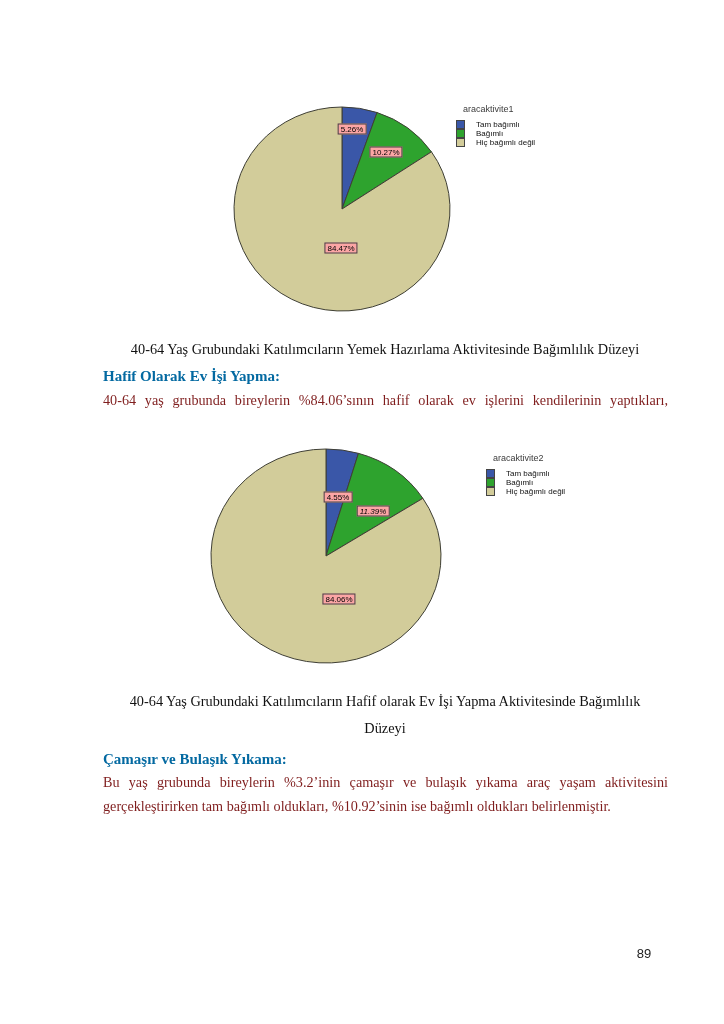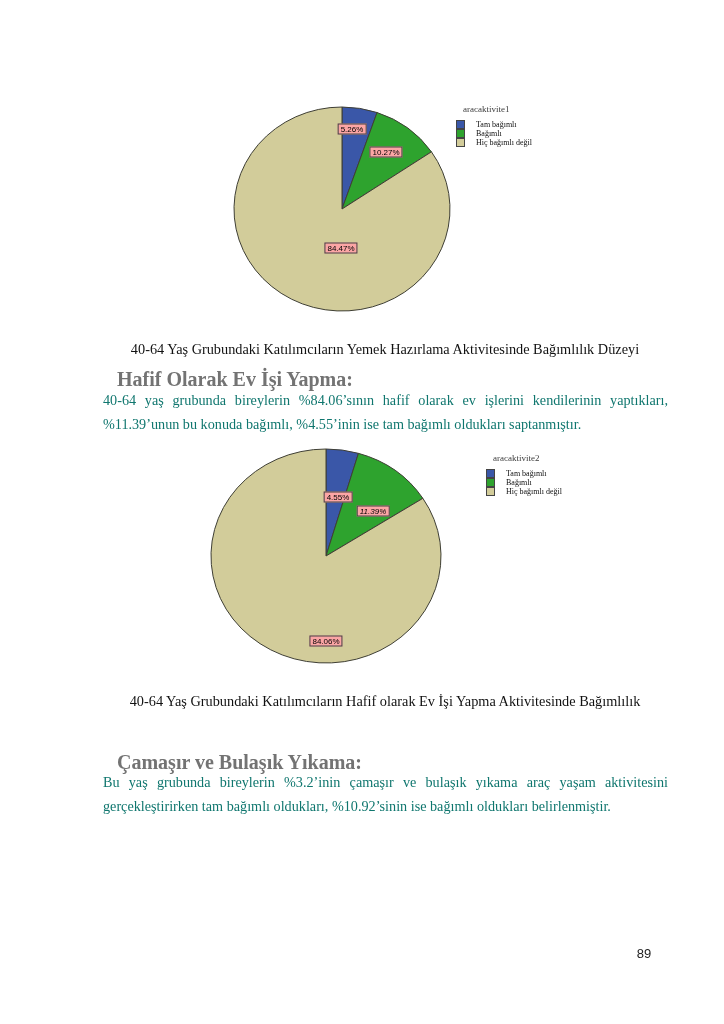--- a/index.html
+++ b/index.html
@@ -20,21 +20,21 @@
     transform: translate(-50%, -50%);
     background: #fca5a5;
     border: 1px solid #444;
     color: #000;
     font-family: "Liberation Sans", sans-serif;
     font-size: 8px;
     line-height: 9px;
     padding: 0 2px;
     white-space: nowrap;
   }
-  .legend { position: absolute; font-family: Liberation Serif, serif; }
+  .legend { position: absolute; font-family: Liberation Sans, sans-serif; }
   .legend-title {
     font-size: 9px;
     color: #3c3c3c;
     padding-left: 7px;
     margin-bottom: 6px;
     white-space: nowrap;
   }
   .lrow { display: flex; align-items: center; height: 9px; }
   .sw {
     display: inline-block;
@@ -53,34 +53,34 @@
     position: absolute;
     left: 95px;
     width: 580px;
     text-align: center;
     font-size: 14.3px;
     line-height: 27px;
     color: #111;
   }
   .heading {
     position: absolute;
-    left: 117px;
+    left: 103px;
     width: 565px;
     font-weight: bold;
-    font-size: 20px;
-    color: #737373;
+    font-size: 15px;
+    color: #0369a1;
     white-space: nowrap;
   }
   .para {
     position: absolute;
     left: 103px;
     width: 565px;
     font-size: 14.2px;
     line-height: 23.5px;
-    color: #0f766e;
+    color: #7f1d1d;
   }
   .jline { text-align: justify; text-align-last: justify; }
   .page-number {
     position: absolute;
     left: 629px;
     top: 946px;
     width: 30px;
     text-align: center;
     font-family: "Liberation Sans", sans-serif;
     font-size: 13px;
@@ -118,21 +118,20 @@
   <div class="slice-label" style="left: 127px; top: 34px;">5.26%</div>
       <div class="slice-label" style="left: 161px; top: 57px;">10.27%</div>
       <div class="slice-label" style="left: 116px; top: 153px;">84.47%</div>
     </div>
 
   <div class="caption" style="top:336px;">40-64 Yaş Grubundaki Katılımcıların Yemek Hazırlama Aktivitesinde Bağımlılık Düzeyi</div>
 
   <div class="heading" style="top:368px;">Hafif Olarak Ev İşi Yapma:</div>
   <div class="para" style="top:389px;">
     <div class="jline">40-64 yaş grubunda bireylerin %84.06’sının hafif olarak ev işlerini kendilerinin yaptıkları,</div>
-    <div>%11.39’unun bu konuda bağımlı, %4.55’inin ise tam bağımlı oldukları saptanmıştır.</div>
   </div>
 
   <div class="chart" id="chart1" style="left:205px; top:443px; width:430px; height:234px;">
     <svg id="svg1" width="430" height="234">
         <path d="M 121 113 L 121.00 6.00 A 115 107 0 0 1 153.43 10.34 Z" fill="#3A57A8" stroke="#3f3f35" stroke-width="1"></path>
         <path d="M 121 113 L 153.43 10.34 A 115 107 0 0 1 217.86 55.33 Z" fill="#2EA32E" stroke="#3f3f35" stroke-width="1"></path>
         <path d="M 121 113 L 217.86 55.33 A 115 107 0 1 1 121.00 6.00 Z" fill="#D2CC9A" stroke="#3f3f35" stroke-width="1"></path>
       </svg>
     <div class="legend" id="legend1" style="left: 281px; top: 10px;">
       <div class="legend-title">aracaktivite2</div>
@@ -146,25 +145,26 @@
             <span class="lt">Bağımlı</span>
           </div>
           <div class="lrow">
             <span class="sw" style="background: rgb(210, 204, 154);"></span>
             <span class="lt">Hiç bağımlı değil</span>
           </div>
         </div>
     </div>
   <div class="slice-label" style="left: 133px; top: 54px;">4.55%</div>
       <div class="slice-label" style="left: 168px; top: 68px; font-style: italic;">11.39%</div>
-      <div class="slice-label" style="left: 121px; top: 156px; margin-top: 42px;">84.06%</div>
+      <div class="slice-label" style="left: 134px; top: 156px;">84.06%</div>
     </div>
 
   <div class="caption" style="top:688px;">
     <div>40-64 Yaş Grubundaki Katılımcıların Hafif olarak Ev İşi Yapma Aktivitesinde Bağımlılık</div>
+    <div>Düzeyi</div>
   </div>
 
   <div class="heading" style="top:751px;">Çamaşır ve Bulaşık Yıkama:</div>
   <div class="para" style="top:771px;">
     <div class="jline">Bu yaş grubunda bireylerin %3.2’inin çamaşır ve bulaşık yıkama araç yaşam aktivitesini</div>
     <div>gerçekleştirirken tam bağımlı oldukları, %10.92’sinin ise bağımlı oldukları belirlenmiştir.</div>
   </div>
 
   <div class="page-number">89</div>
 

